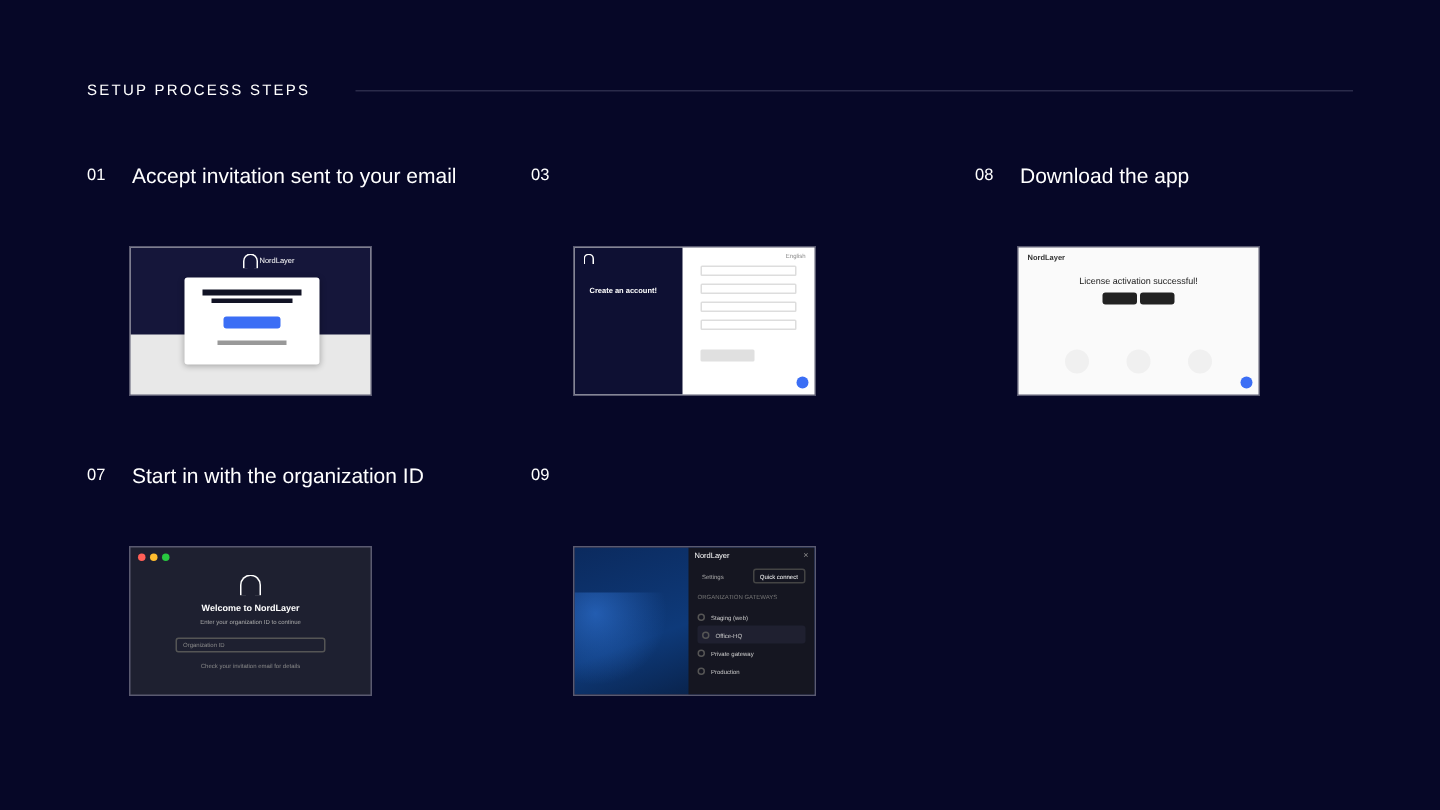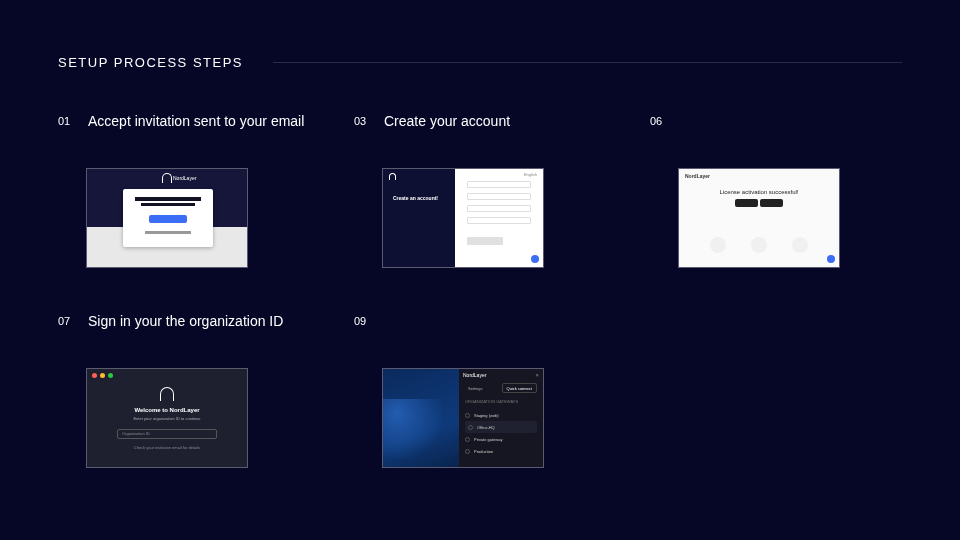--- a/index.html
+++ b/index.html
@@ -12,21 +12,21 @@
     overflow: hidden;
     padding: 55px 58px 0 58px;
   }
   .section-header {
     display: flex;
     align-items: center;
     gap: 30px;
     margin-bottom: 42px;
   }
   .section-title {
-    font-size: 13px;
+    font-size: 10px;
     letter-spacing: 1.5px;
     font-weight: 400;
     color: #fff;
   }
   .section-rule {
     flex: 1;
     height: 1px;
     background: #2a2b4a;
   }
   .steps-grid {
@@ -151,60 +151,60 @@
         <div class="t1-l2"></div>
         <div class="t1-btn"></div>
         <div class="t1-l3"></div>
       </div>
     </div>
   </div>
 
   <div class="step">
     <div class="step-head">
       <div class="step-num">03</div>
-      <div class="step-title">Create your account</div>
     </div>
     <div class="thumb t2">
       <div class="t2-left"></div>
       <div class="t2-logo"></div>
       <div class="t2-left-txt">Create an account!</div>
       <span class="t2-lang">English</span>
       <div class="t2-f t2-f1"></div>
       <div class="t2-f t2-f2"></div>
       <div class="t2-f t2-f3"></div>
       <div class="t2-f t2-f4"></div>
       <div class="t2-btn"></div>
       <div class="t2-dot"></div>
     </div>
   </div>
 
   <div class="step">
     <div class="step-head">
-      <div class="step-num">06</div>
+      <div class="step-num">08</div>
+      <div class="step-title">Download the app</div>
     </div>
     <div class="thumb t3">
       <div class="t3-logo">NordLayer</div>
       <div class="t3-head">License activation successful!</div>
       <div class="t3-store">
         <div class="t3-s1"></div>
         <div class="t3-s2"></div>
       </div>
       <div class="t3-icons">
         <div class="t3-icon"></div>
         <div class="t3-icon"></div>
         <div class="t3-icon"></div>
       </div>
       <div class="t3-dot"></div>
     </div>
   </div>
 
   <div class="step">
     <div class="step-head">
       <div class="step-num">07</div>
-      <div class="step-title">Sign in your the organization ID</div>
+      <div class="step-title">Start in with the organization ID</div>
     </div>
     <div class="thumb t4">
       <div class="t4-traf">
         <span class="t4-tr"></span>
         <span class="t4-ty"></span>
         <span class="t4-tg"></span>
       </div>
       <div class="t4-logo"></div>
       <div class="t4-t1">Welcome to NordLayer</div>
       <div class="t4-t2">Enter your organization ID to continue</div>

